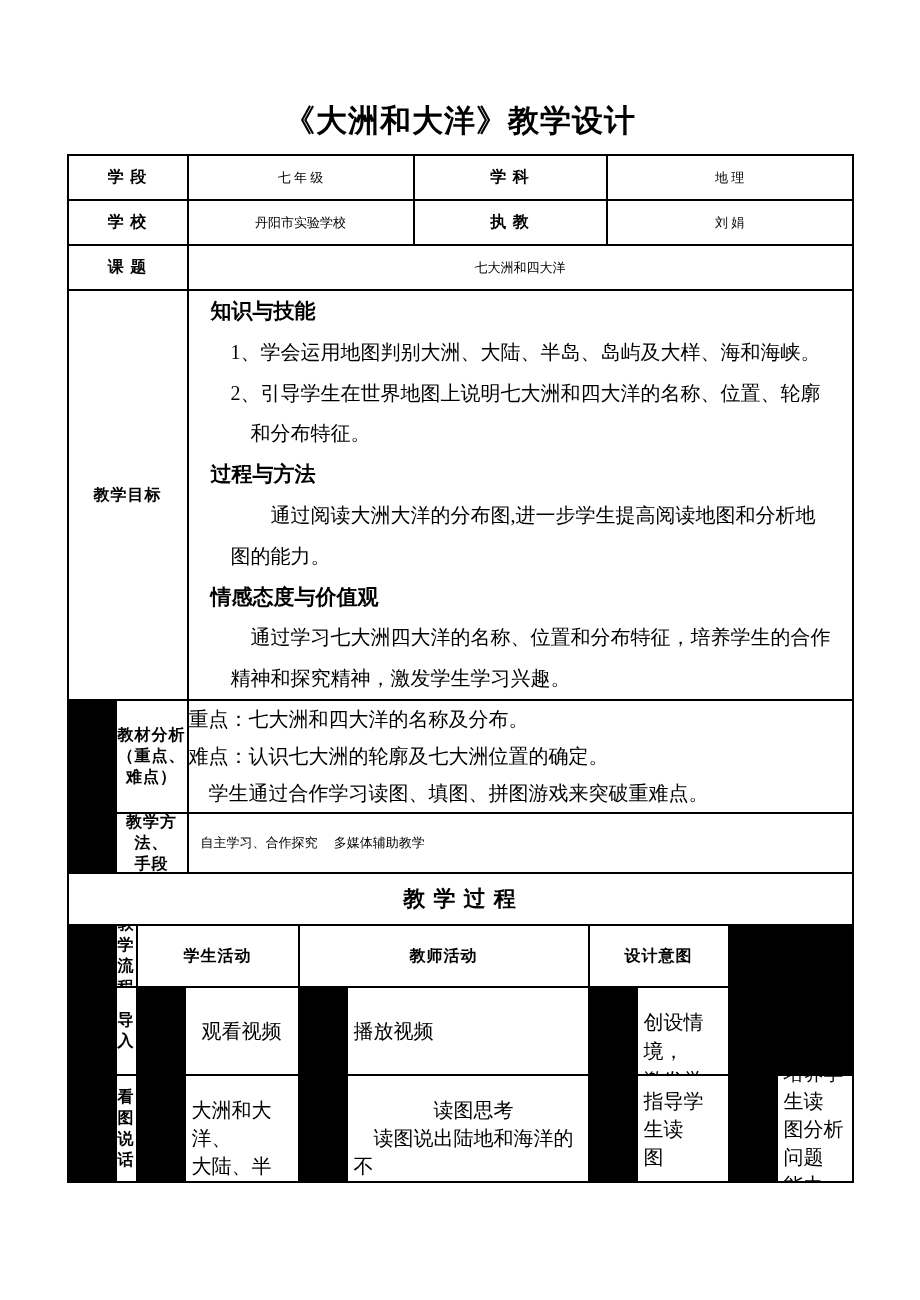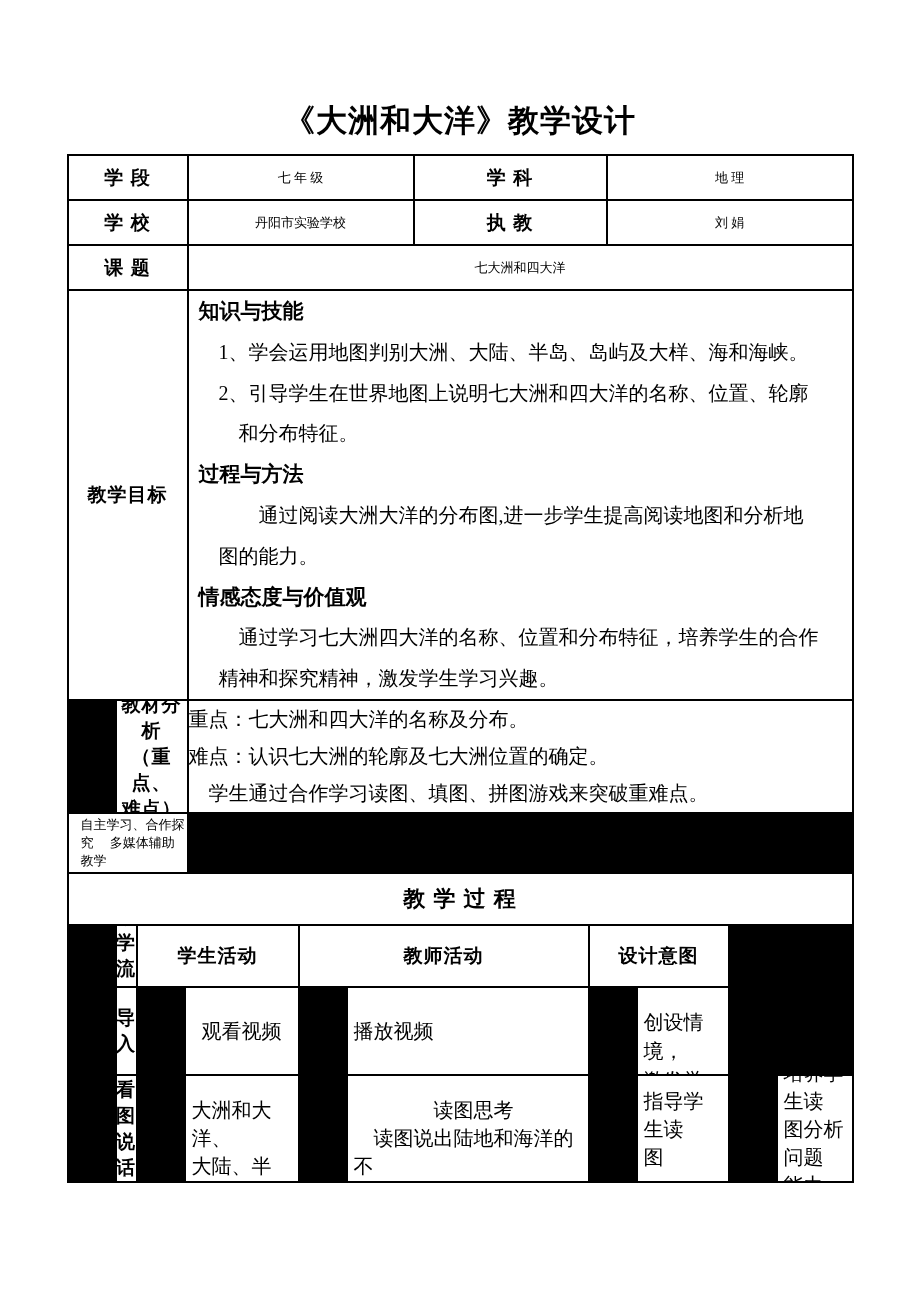--- a/index.html
+++ b/index.html
@@ -25,29 +25,29 @@
   .sec-ana    { grid-template-columns:118px auto; grid-auto-rows:111px; }
   .sec-meth   { grid-template-columns:118px auto; grid-auto-rows:58px; }
   .sec-proc-t { grid-template-columns:auto; grid-auto-rows:50px; }
   .sec-flow   { grid-template-columns:67px 160px 288px 138px auto; }
   .row-h  { grid-auto-rows:60px; }
   .row-r1 { grid-auto-rows:86px; }
   .row-r2 { grid-auto-rows:105px; }
   .cell { background:#fff; display:flex; align-items:center; justify-content:center; overflow:hidden; }
   .hd {
     font-family:"Liberation Sans", sans-serif; font-weight:bold;
-    font-size:19px; text-align:center; letter-spacing:1px;
+    font-size:16px; text-align:center; letter-spacing:1px;
   }
   .val { font-size:13px; text-align:center; }
   .pre { white-space:pre-line;margin-left:48px; }
   .left { justify-content:flex-start; text-align:left; }
   .top { align-items:flex-start; }
   .pad { padding:20px 6px; }
   .cell-obj-body { flex-direction:column; align-items:stretch; justify-content:center; padding-left:10px; }
-  .obj-line { font-size:20px; line-height:40.8px; height:40.8px; white-space:nowrap; }
+  .obj-line { font-size:20px; line-height:40.8px; height:40.8px; white-space:nowrap;margin-left:12px; }
   .obj-line.b { font-family:"Liberation Sans", sans-serif; font-weight:bold; font-size:21px; }
   .cell-ana-body { flex-direction:column; align-items:stretch; justify-content:center; }
   .ana-line { font-size:20px; line-height:37px; white-space:nowrap; }
   .proc-title { font-size:22px; }
   .flow-cell { font-size:20px; line-height:29px; }
   .flow-cell.small-lh { line-height:28px; }
 </style>
 </head>
 <body>
 
@@ -94,20 +94,22 @@
 （重点、
 难点）</div>
       <div class="cell cell-ana-body">
         <div class="ana-line">重点：七大洲和四大洋的名称及分布。</div>
         <div class="ana-line">难点：认识七大洲的轮廓及七大洲位置的确定。</div>
         <div class="ana-line">　学生通过合作学习读图、填图、拼图游戏来突破重难点。</div>
       </div>
     </div>
 
     <div class="sec sec-meth">
+      <div class="cell hd pre">教学方法、
+手段</div>
       <div class="cell val left" style="padding-left:12px;">自主学习、合作探究　 多媒体辅助教学</div>
     </div>
 
     <div class="sec sec-proc-t">
       <div class="cell hd proc-title">教 学 过 程</div>
     </div>
 
     <div class="sec sec-flow row-h">
       <div class="cell hd pre">教学
 流程</div>

